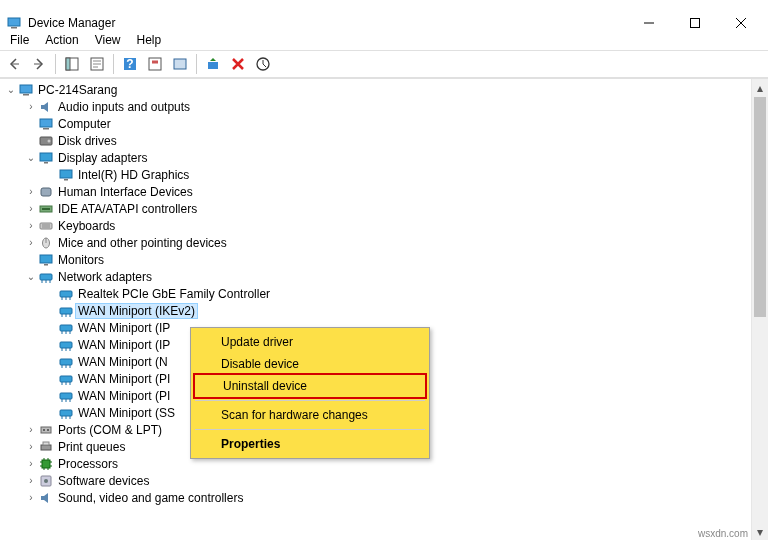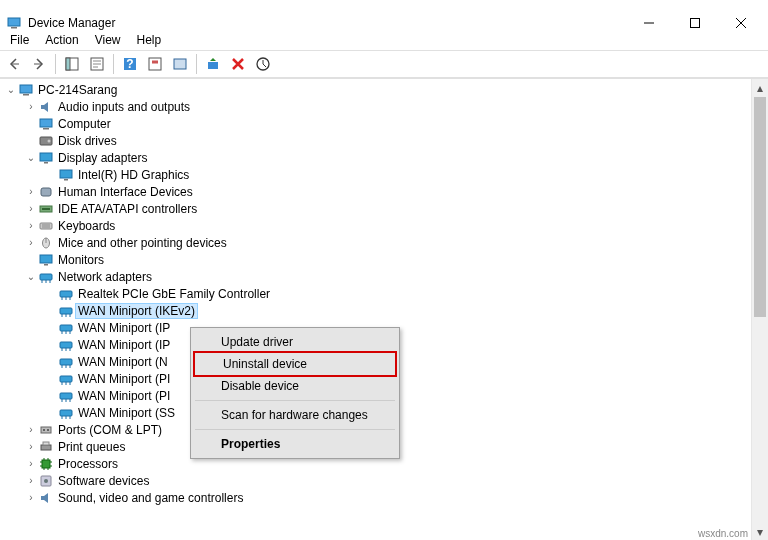--- a/index.html
+++ b/index.html
@@ -37,21 +37,21 @@
 .node .icon { width: 16px; height: 16px; margin-right: 4px; display: flex; align-items: center; justify-content: center; }
 .node .label { }
 .selected { background: #cde8ff; border: 1px solid #94d0ff; padding: 0 2px; margin-left: -3px; }
 
 
 .lvl0 { padding-left: 2px; }
 .lvl1 { padding-left: 22px; }
 .lvl2 { padding-left: 42px; }
 
 
-.context-menu { position: absolute; left: 190px; top: 248px; width: 210px; background: #e5e5e5; border: 1px solid #a0a0a0; box-shadow: 2px 2px 4px rgba(0,0,0,0.25); padding: 3px 2px; z-index: 10; }
+.context-menu { position: absolute; left: 190px; top: 248px; width: 240px; background: #fde047; border: 1px solid #a0a0a0; box-shadow: 2px 2px 4px rgba(0,0,0,0.25); padding: 3px 2px; z-index: 10; }
 .ctx-item { padding: 4px 12px 4px 28px; font-size: 12px; }
 .ctx-sep { height: 1px; background: #ccc; margin: 3px 2px; }
 .ctx-highlight { border: 2px solid #d40000; margin: -2px 0; }
 .ctx-bold { font-weight: 600; }
 
 
 .watermark { position: absolute; right: 20px; bottom: 1px; font-size: 10px; color: #888; }
 </style>
 </head>
 <body>
@@ -401,22 +401,22 @@
           <svg viewBox="0 0 16 16">
             <path d="M3 6 H6 L10 3 V13 L6 10 H3 Z" fill="#5a86b0"></path>
           </svg>
         </span>
         <span class="label">Sound, video and game controllers</span>
       </div>
     </div>
 
   <div class="context-menu" id="ctx">
       <div class="ctx-item">Update driver</div>
+      <div class="ctx-item">Disable device</div>
       <div class="ctx-item ctx-highlight">Uninstall device</div>
-      <div class="ctx-item">Disable device</div>
       <div class="ctx-sep"></div>
       <div class="ctx-item">Scan for hardware changes</div>
       <div class="ctx-sep"></div>
       <div class="ctx-item ctx-bold">Properties</div>
     </div>
 
   <div class="scrollbar">
     <div class="arrow up">▴</div>
     <div class="thumb"></div>
     <div class="arrow down">▾</div>

